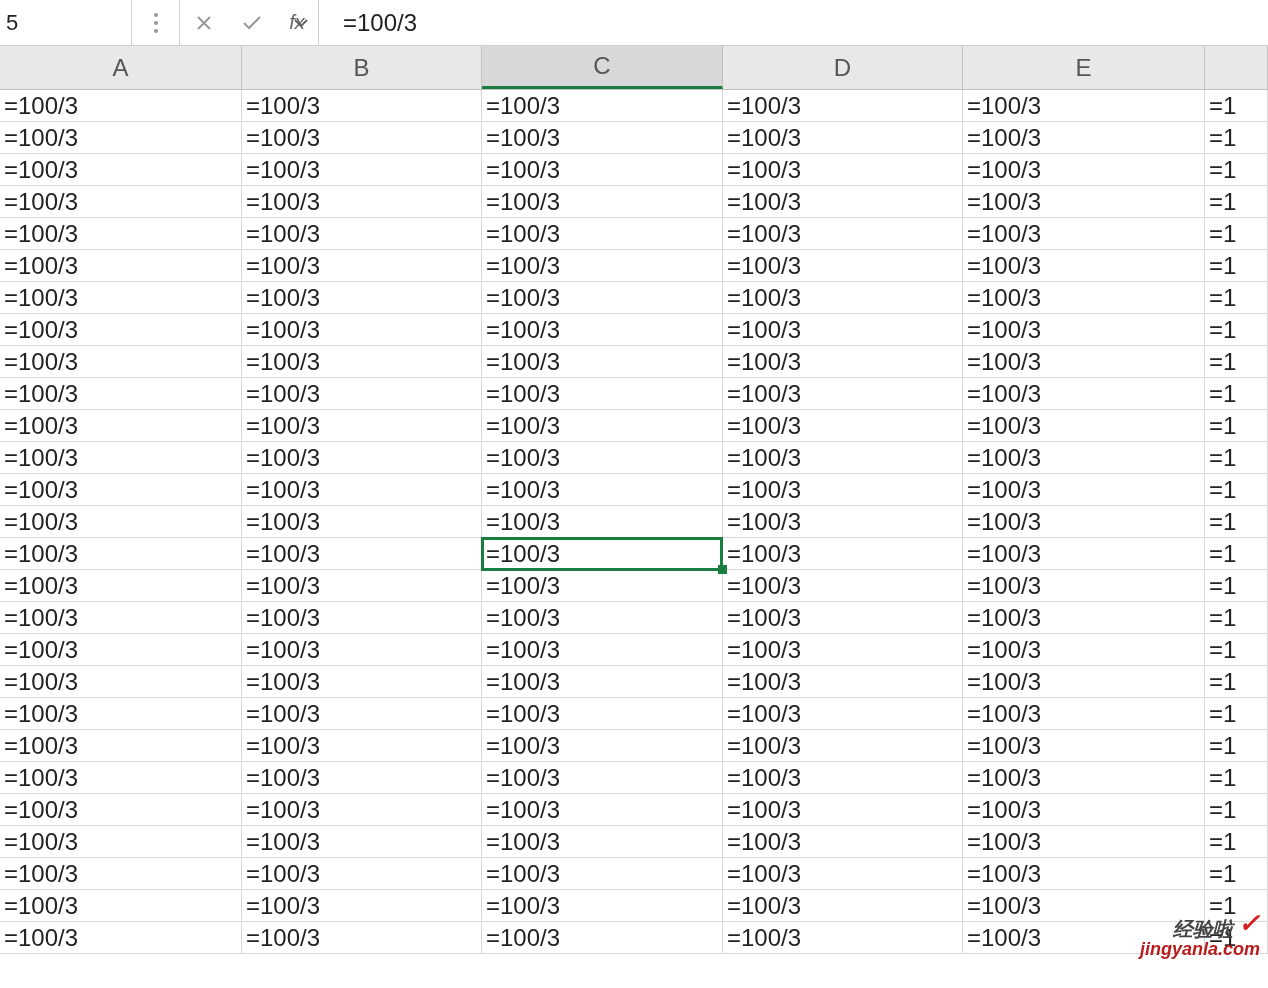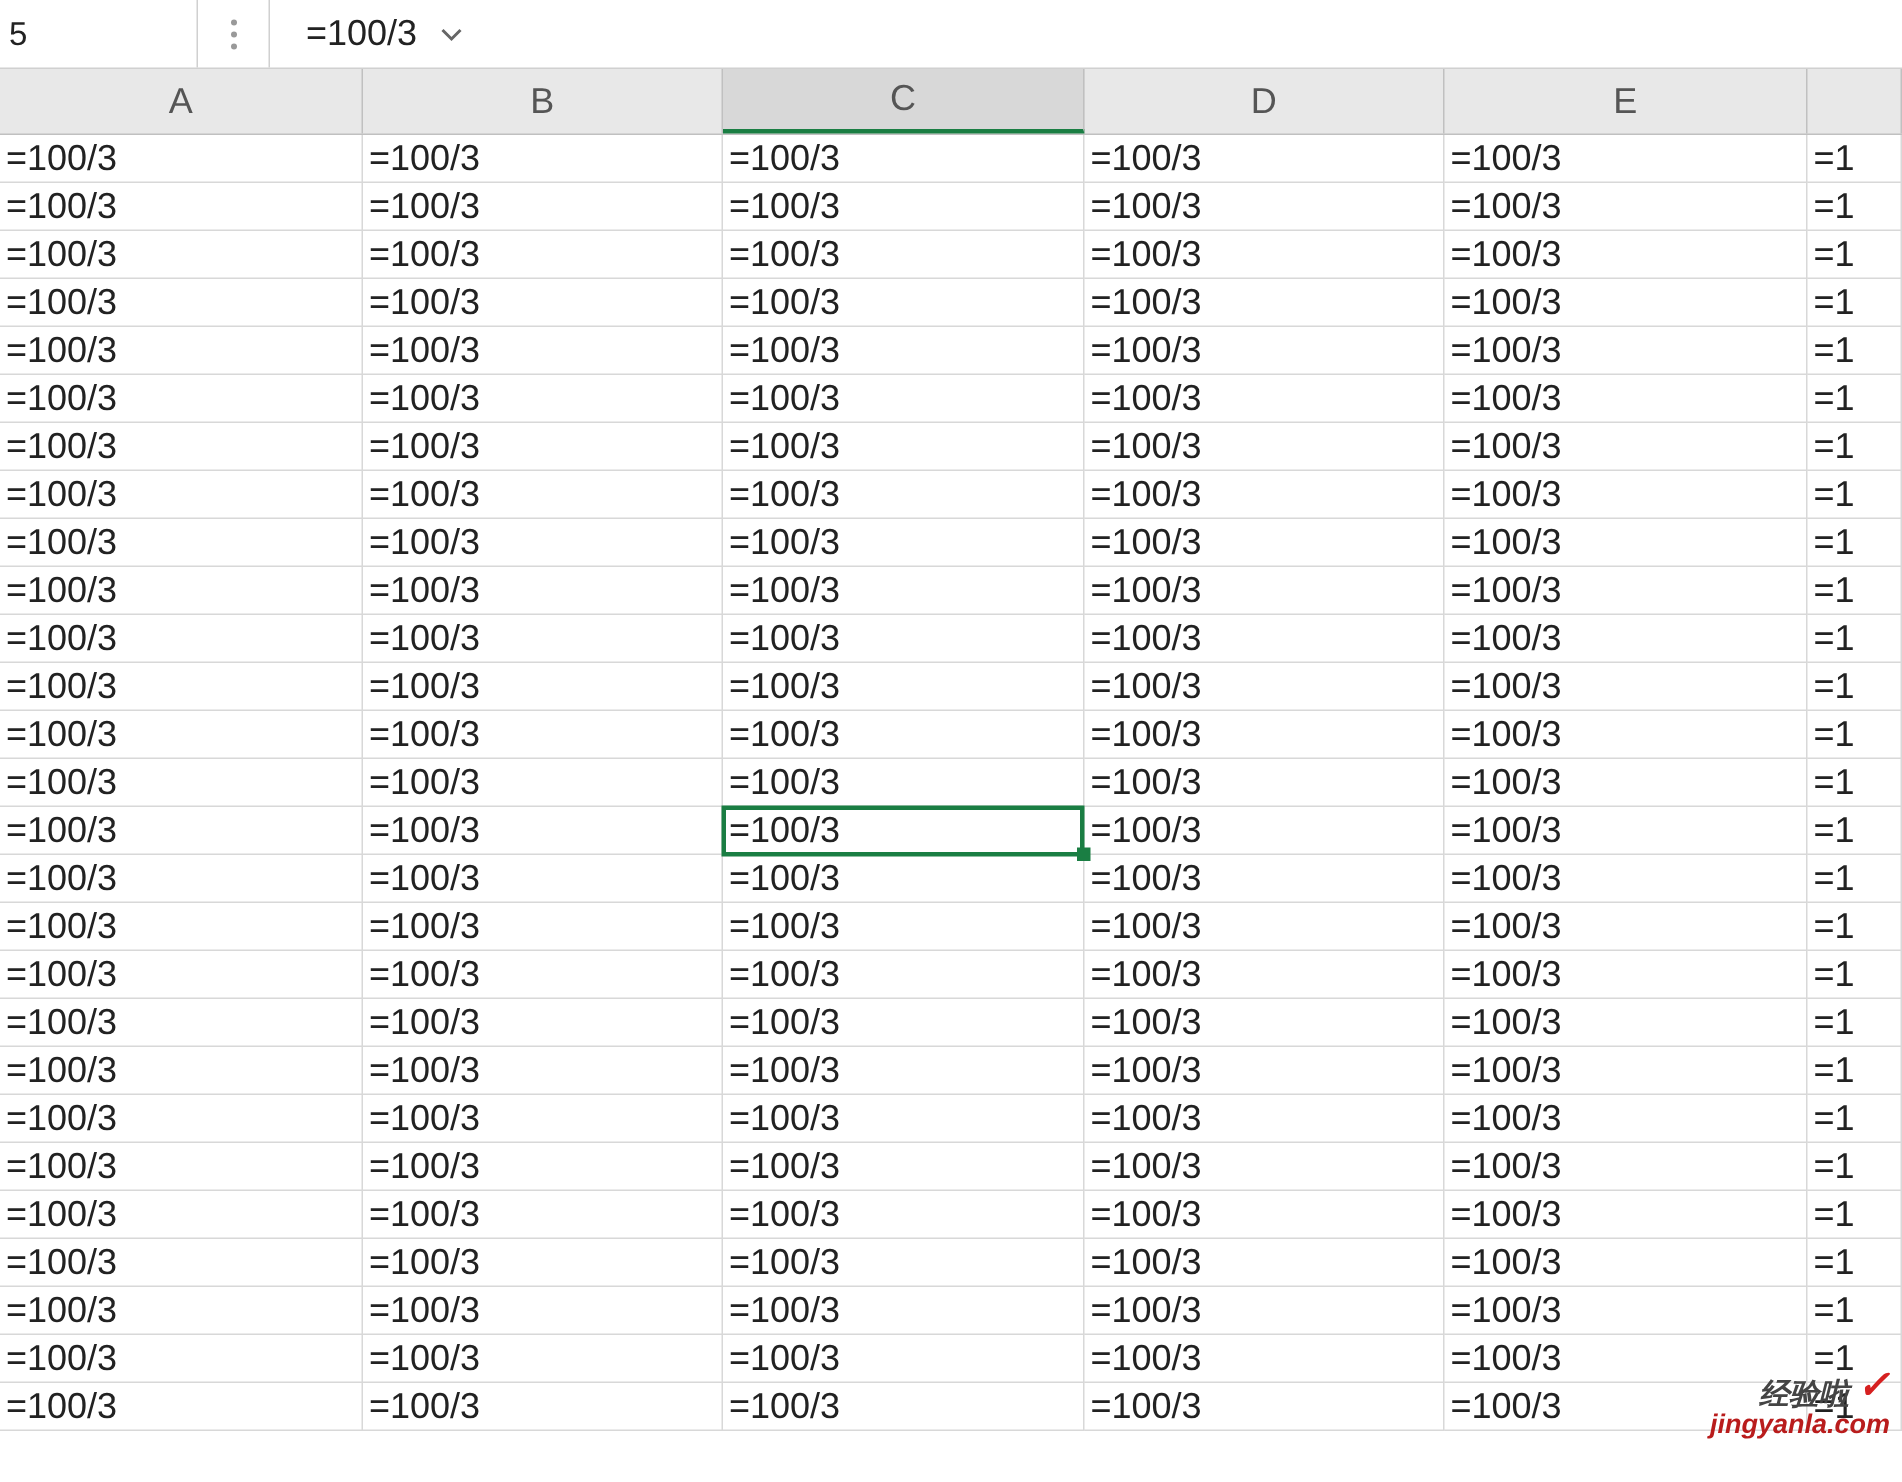--- a/index.html
+++ b/index.html
@@ -211,20 +211,33 @@
       </svg>
     </div>
   </div>
   <div class="menu-dots">
     <svg width="6" height="22" viewBox="0 0 6 22">
       <circle cx="3" cy="3" r="2" fill="#999"></circle>
       <circle cx="3" cy="11" r="2" fill="#999"></circle>
       <circle cx="3" cy="19" r="2" fill="#999"></circle>
     </svg>
   </div>
+  <div class="formula-controls">
+    <div class="fb-btn">
+      <svg width="18" height="18" viewBox="0 0 18 18">
+        <path d="M3 3 L15 15 M15 3 L3 15" stroke="#999" stroke-width="2"></path>
+      </svg>
+    </div>
+    <div class="fb-btn">
+      <svg width="22" height="18" viewBox="0 0 22 18">
+        <path d="M3 9 L8 14 L19 3" stroke="#999" stroke-width="2" fill="none"></path>
+      </svg>
+    </div>
+    <div class="fx-label">fx</div>
+  </div>
   <div class="formula-input">=100/3</div>
 </div>
 
 <div class="col-headers">
     <div class="col-header col-a">A</div>
     <div class="col-header col-b">B</div>
     <div class="col-header col-c selected">C</div>
     <div class="col-header col-d">D</div>
     <div class="col-header col-e">E</div>
     <div class="col-header col-f"></div>

